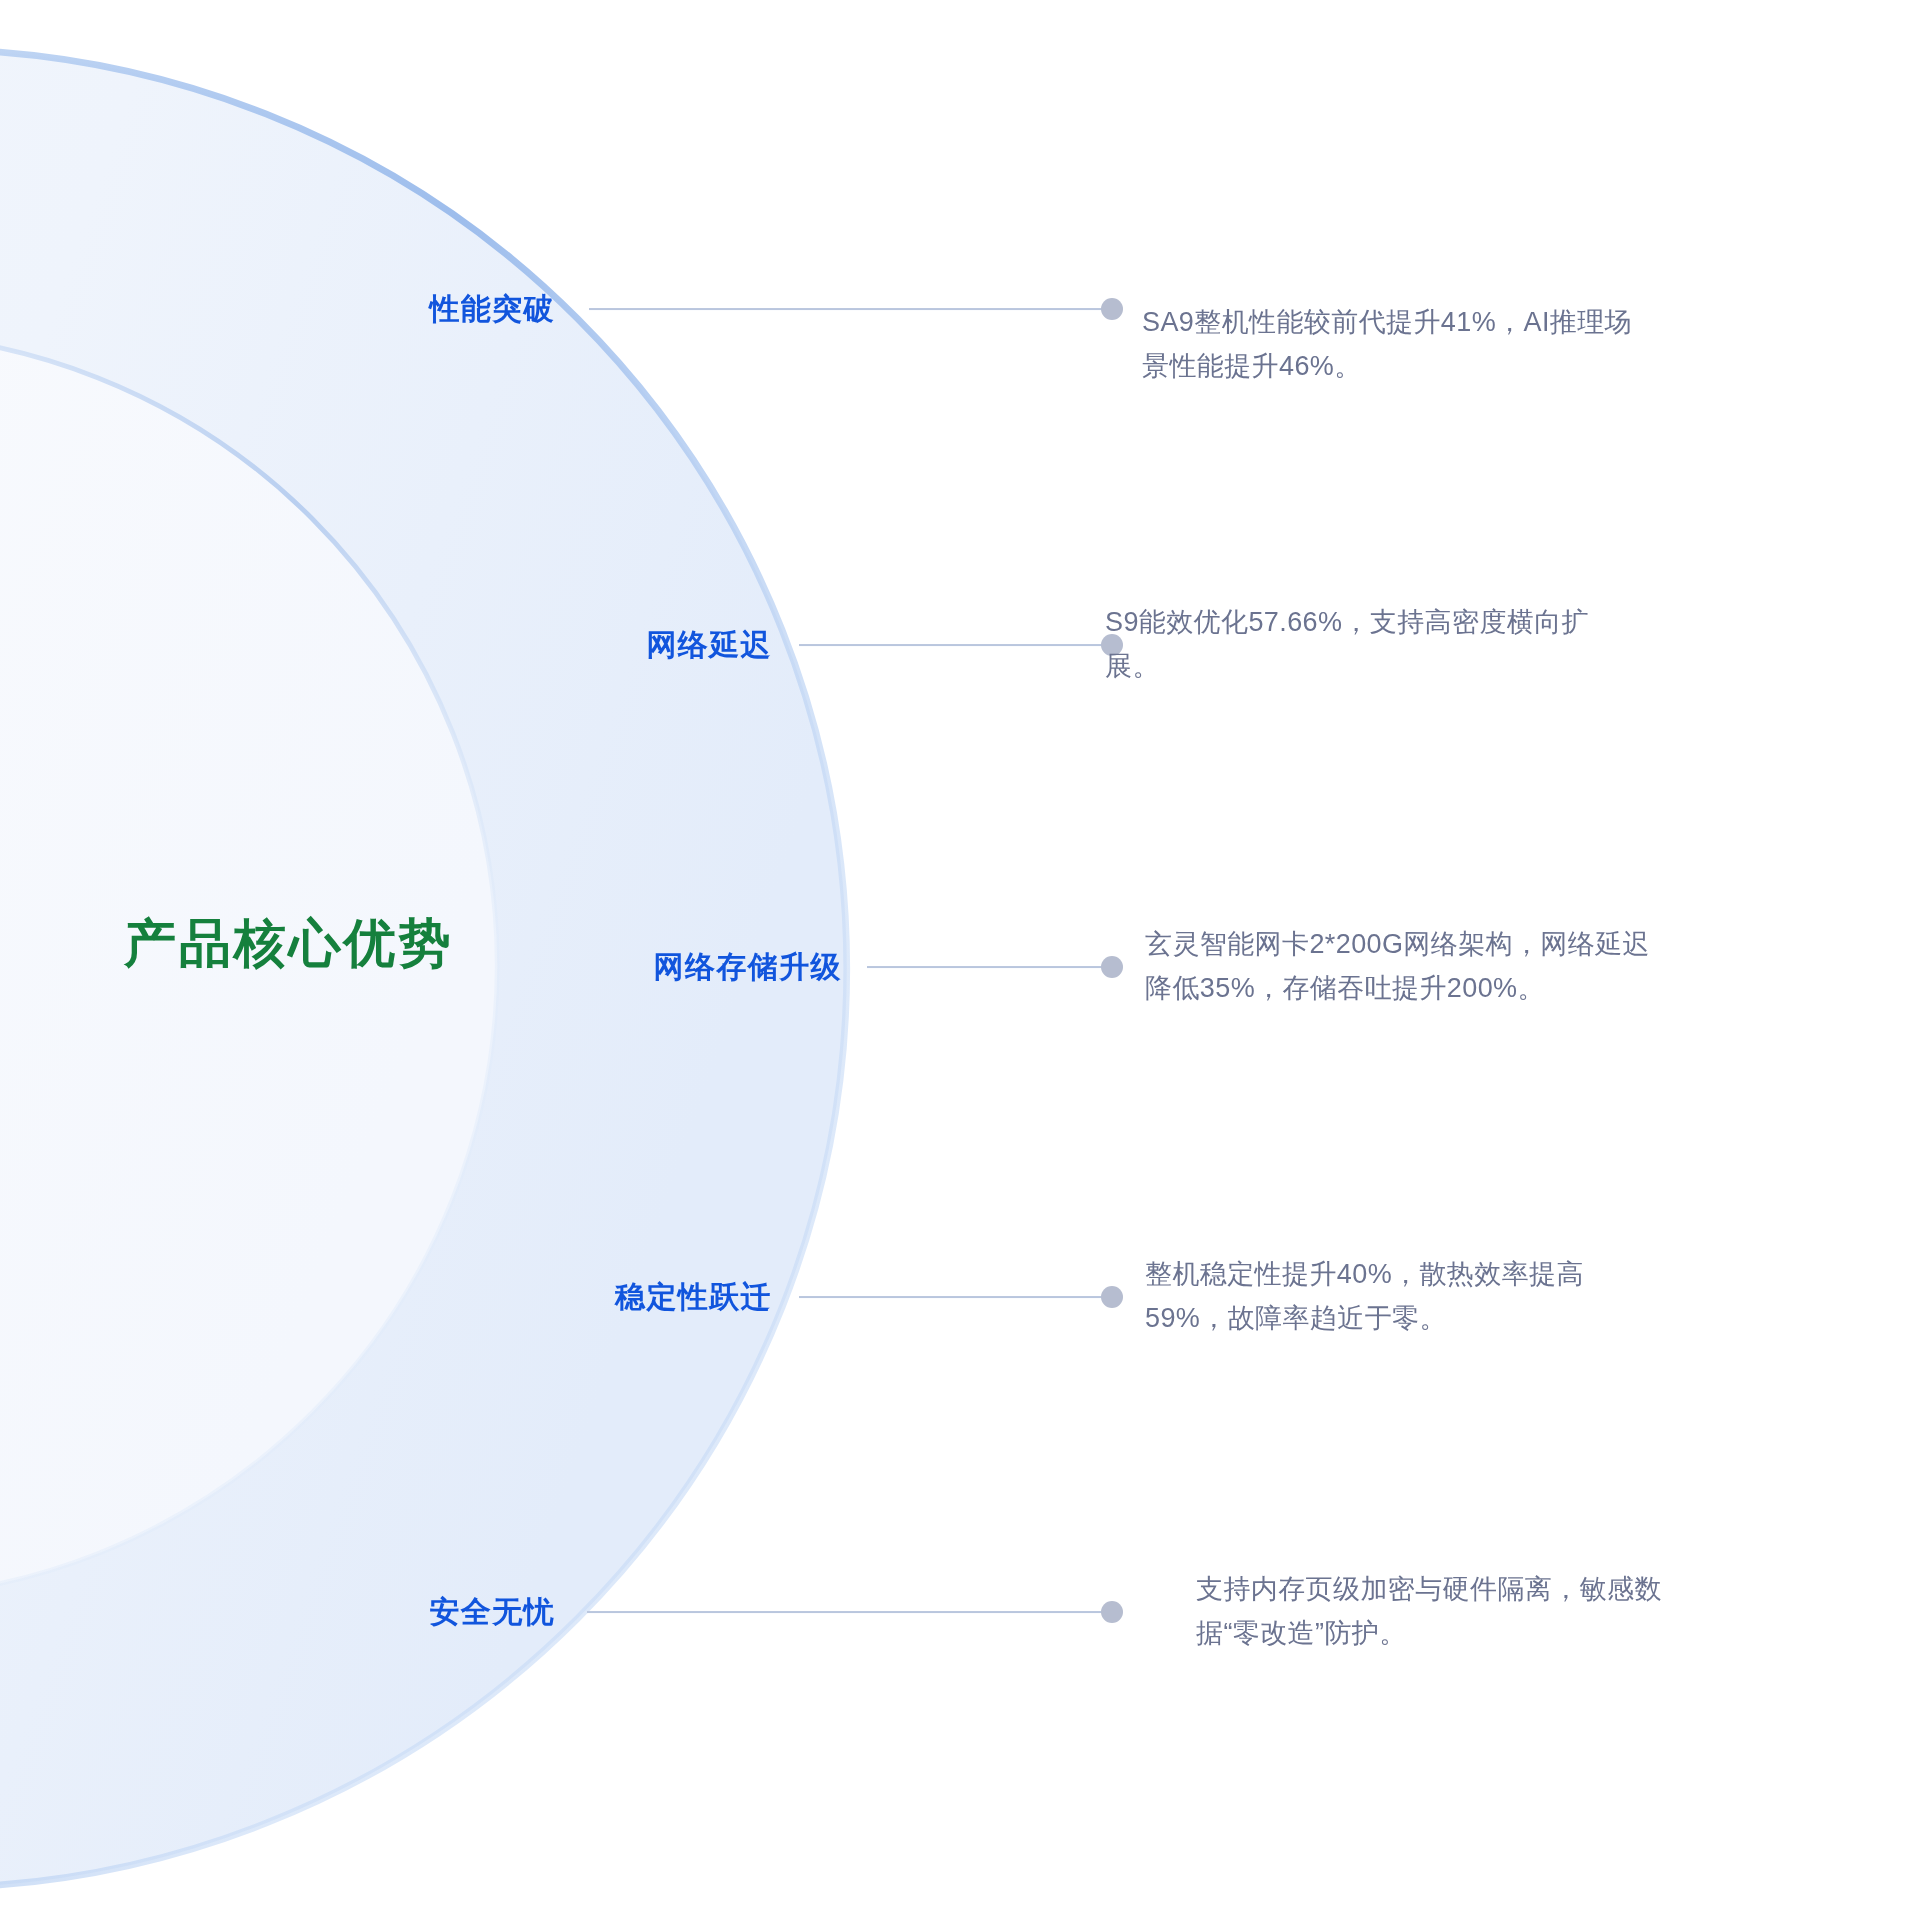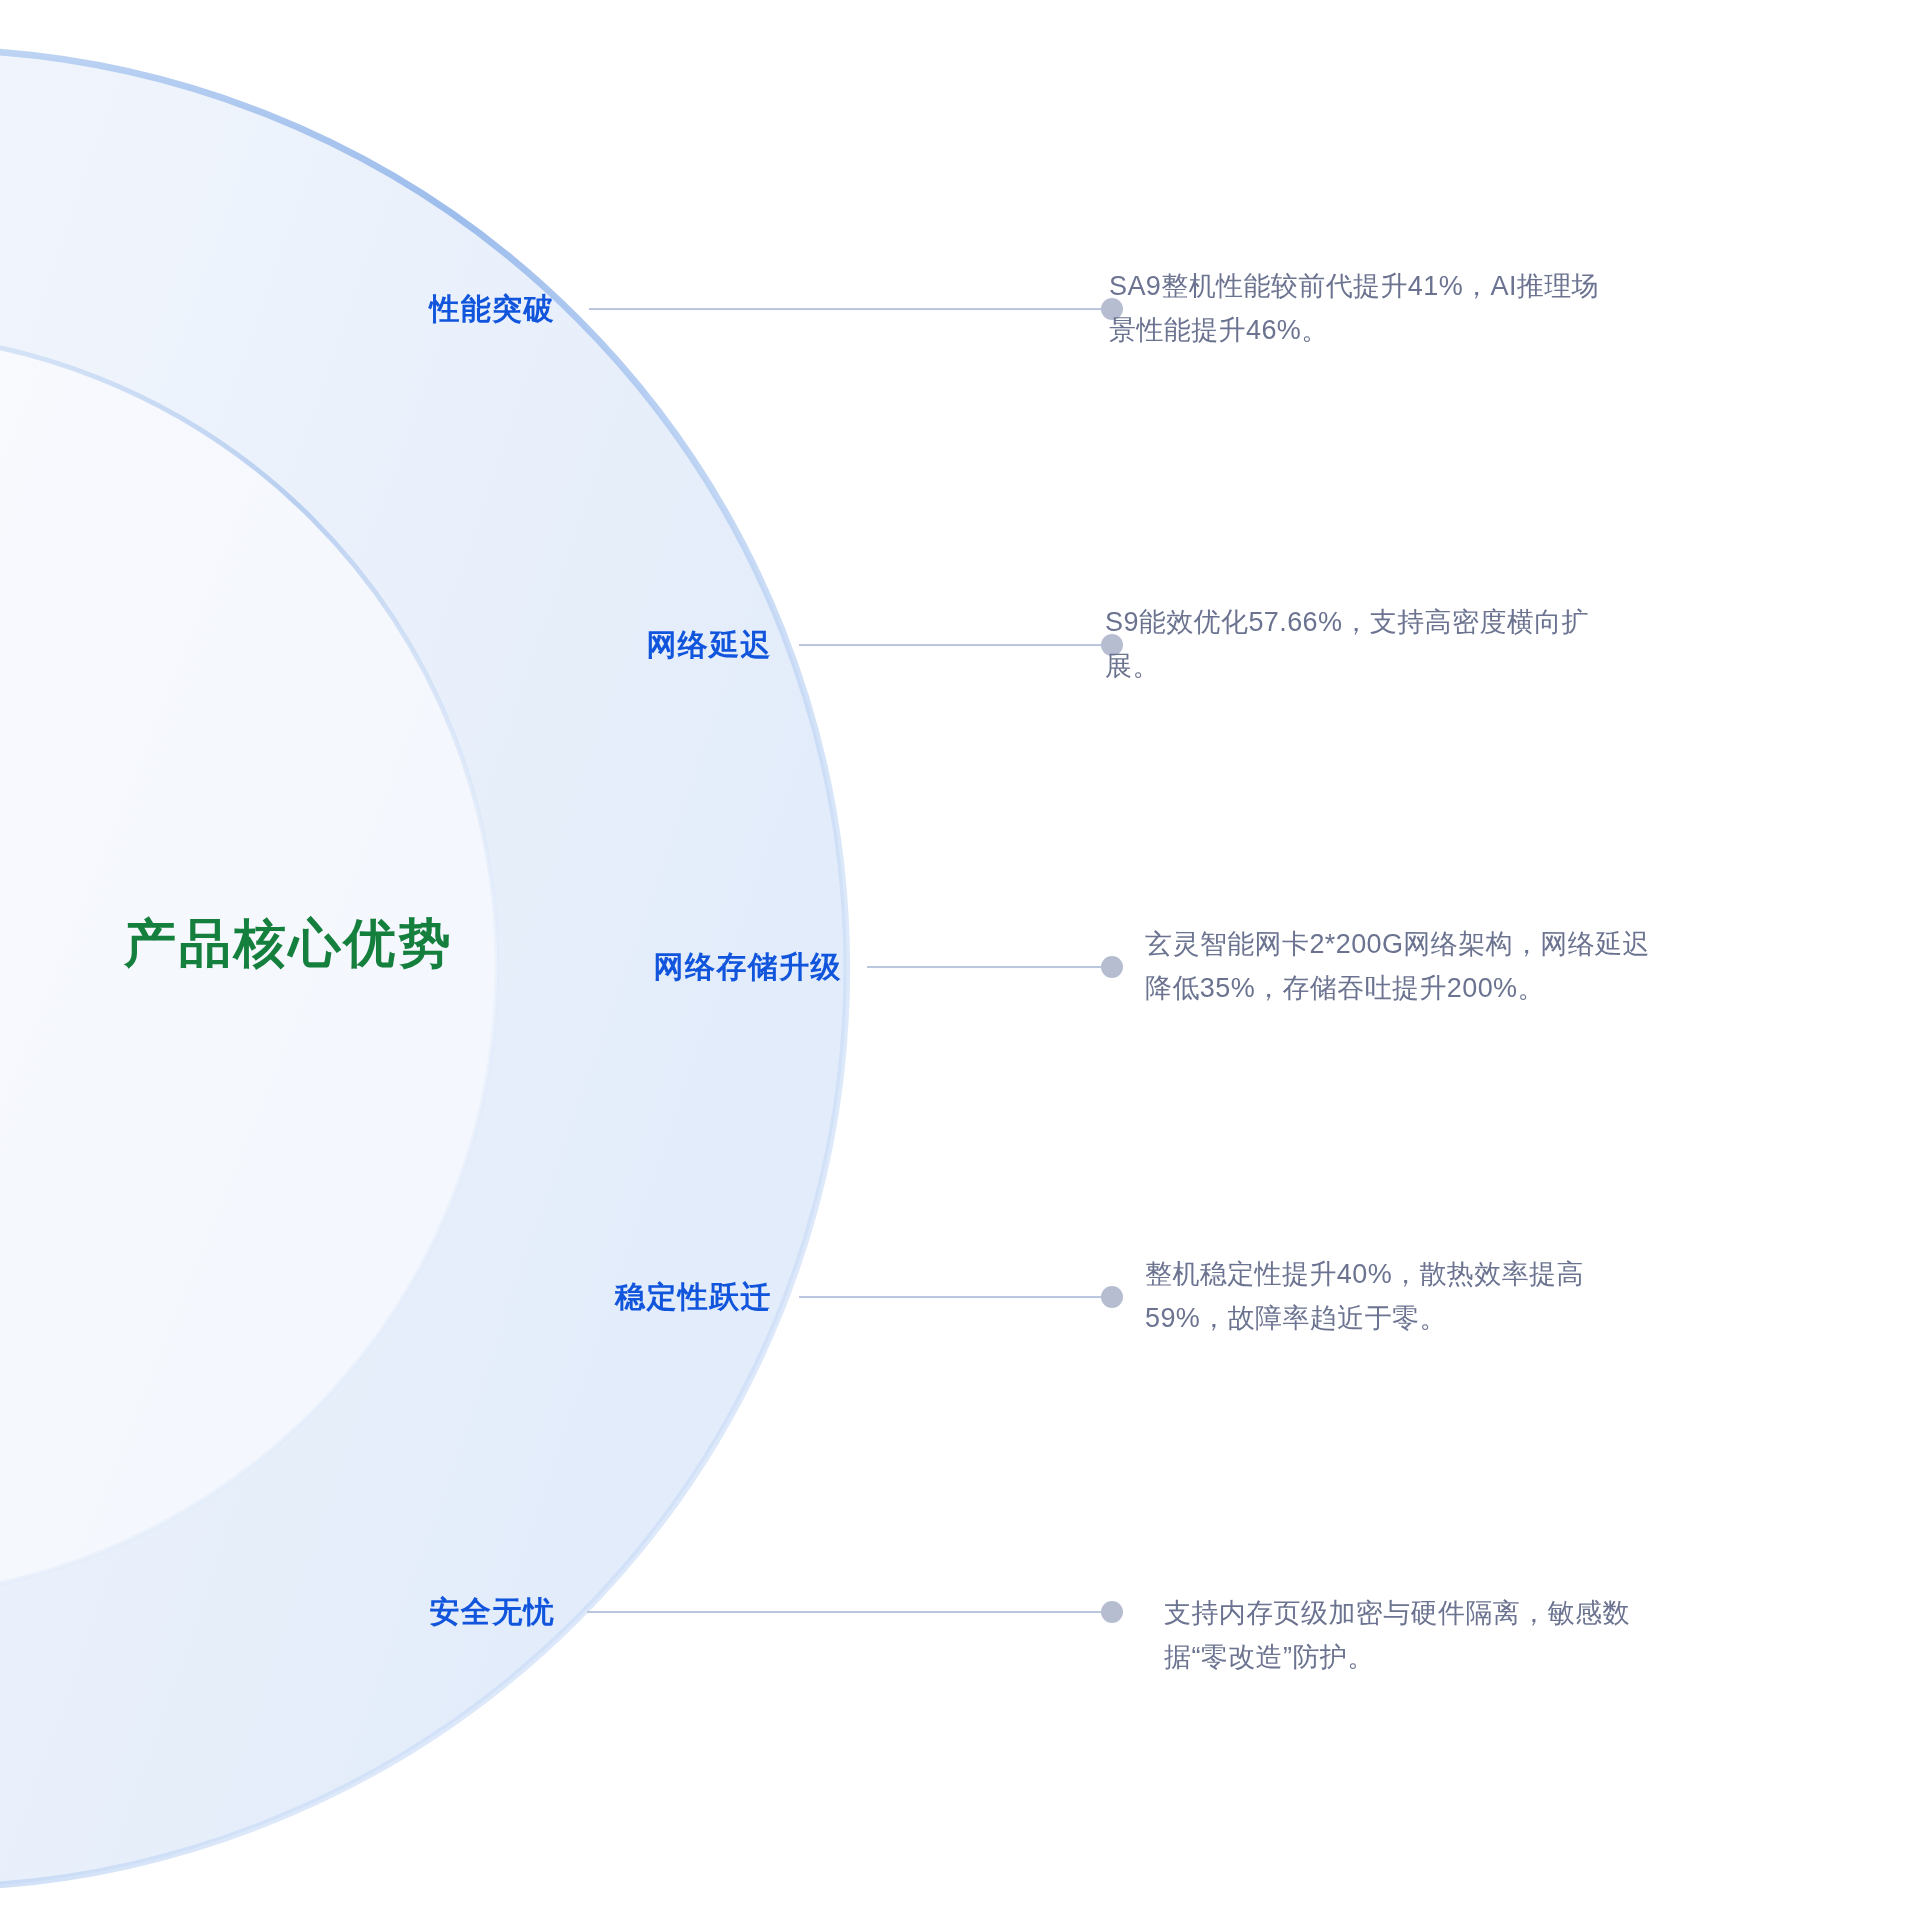--- a/index.html
+++ b/index.html
@@ -117,21 +117,21 @@
 
     <circle cx="-140" cy="1000" r="655" fill="url(#innerFill)" stroke="url(#innerStroke)" stroke-width="5"></circle>
   </svg>
 
   <div class="center-title">产品核心优势</div>
 
   <div class="row" style="top:309px;">
     <div class="row-label" style="right:1376px;">性能突破</div>
     <div class="row-line" style="left:589px; width:515px;"></div>
     <div class="row-dot" style="left:1112px;"></div>
-    <div class="row-desc" style="left:1109px;">SA9整机性能较前代提升41%，AI推理场
+    <div class="row-desc" style="left:1142px;margin-top:36px;">SA9整机性能较前代提升41%，AI推理场
 景性能提升46%。</div>
   </div>
 
   <div class="row" style="top:645px;">
     <div class="row-label" style="right:1159px;">网络延迟</div>
     <div class="row-line" style="left:799px; width:304px;"></div>
     <div class="row-dot" style="left:1112px;"></div>
     <div class="row-desc" style="left:1105px;">S9能效优化57.66%，支持高密度横向扩
 展。</div>
   </div>
@@ -149,18 +149,18 @@
     <div class="row-line" style="left:799px; width:304px;"></div>
     <div class="row-dot" style="left:1112px;"></div>
     <div class="row-desc" style="left:1145px;">整机稳定性提升40%，散热效率提高
 59%，故障率趋近于零。</div>
   </div>
 
   <div class="row" style="top:1612px;">
     <div class="row-label" style="right:1376px;">安全无忧</div>
     <div class="row-line" style="left:587px; width:517px;"></div>
     <div class="row-dot" style="left:1112px;"></div>
-    <div class="row-desc" style="left:1164px;margin-top:24px;">支持内存页级加密与硬件隔离，敏感数
+    <div class="row-desc" style="left:1196px;">支持内存页级加密与硬件隔离，敏感数
 据“零改造”防护。</div>
   </div>
 
 </div>
 
 
 </body></html>

